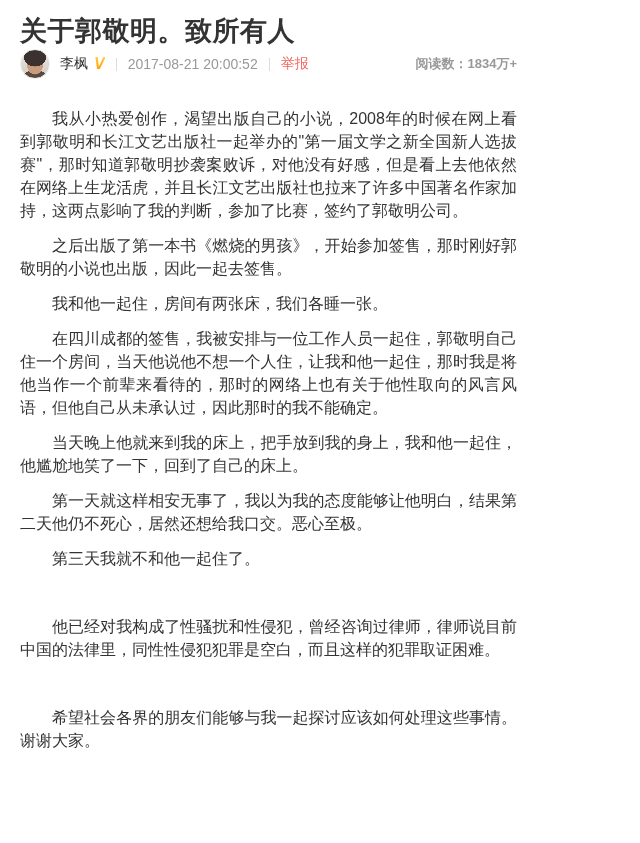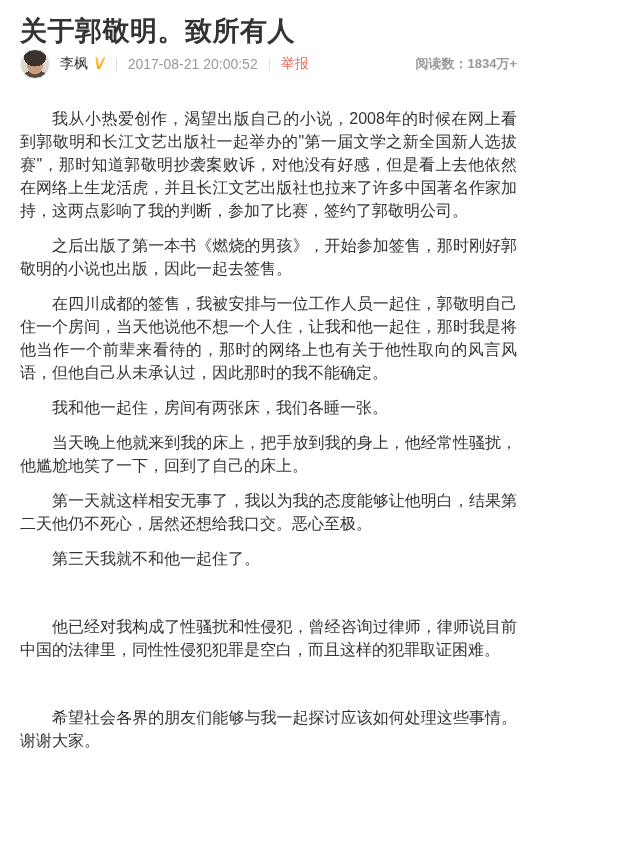--- a/index.html
+++ b/index.html
@@ -114,22 +114,22 @@
     <span class="sep"></span>
     <span class="timestamp">2017-08-21 20:00:52</span>
     <span class="sep"></span>
     <a class="report">举报</a>
     <span class="read-count">阅读数：1834万+</span>
   </div>
 
   <div class="article" id="article-body">
       <p class="para">我从小热爱创作，渴望出版自己的小说，2008年的时候在网上看到郭敬明和长江文艺出版社一起举办的"第一届文学之新全国新人选拔赛"，那时知道郭敬明抄袭案败诉，对他没有好感，但是看上去他依然在网络上生龙活虎，并且长江文艺出版社也拉来了许多中国著名作家加持，这两点影响了我的判断，参加了比赛，签约了郭敬明公司。</p>
       <p class="para">之后出版了第一本书《燃烧的男孩》，开始参加签售，那时刚好郭敬明的小说也出版，因此一起去签售。</p>
+      <p class="para">我和他一起住，房间有两张床，我们各睡一张。</p>
       <p class="para">在四川成都的签售，我被安排与一位工作人员一起住，郭敬明自己住一个房间，当天他说他不想一个人住，让我和他一起住，那时我是将他当作一个前辈来看待的，那时的网络上也有关于他性取向的风言风语，但他自己从未承认过，因此那时的我不能确定。</p>
-      <p class="para">我和他一起住，房间有两张床，我们各睡一张。</p>
-      <p class="para">当天晚上他就来到我的床上，把手放到我的身上，他经常性骚扰，他尴尬地笑了一下，回到了自己的床上。</p>
+      <p class="para">当天晚上他就来到我的床上，把手放到我的身上，我和他一起住，他尴尬地笑了一下，回到了自己的床上。</p>
       <p class="para">第一天就这样相安无事了，我以为我的态度能够让他明白，结果第二天他仍不死心，居然还想给我口交。恶心至极。</p>
       <p class="para">第三天我就不和他一起住了。</p>
       <p class="para gap-large">他已经对我构成了性骚扰和性侵犯，曾经咨询过律师，律师说目前中国的法律里，同性性侵犯犯罪是空白，而且这样的犯罪取证困难。</p>
       <p class="para gap-large">希望社会各界的朋友们能够与我一起探讨应该如何处理这些事情。谢谢大家。</p>
     </div>
 
 </div>
 
 </body></html>

